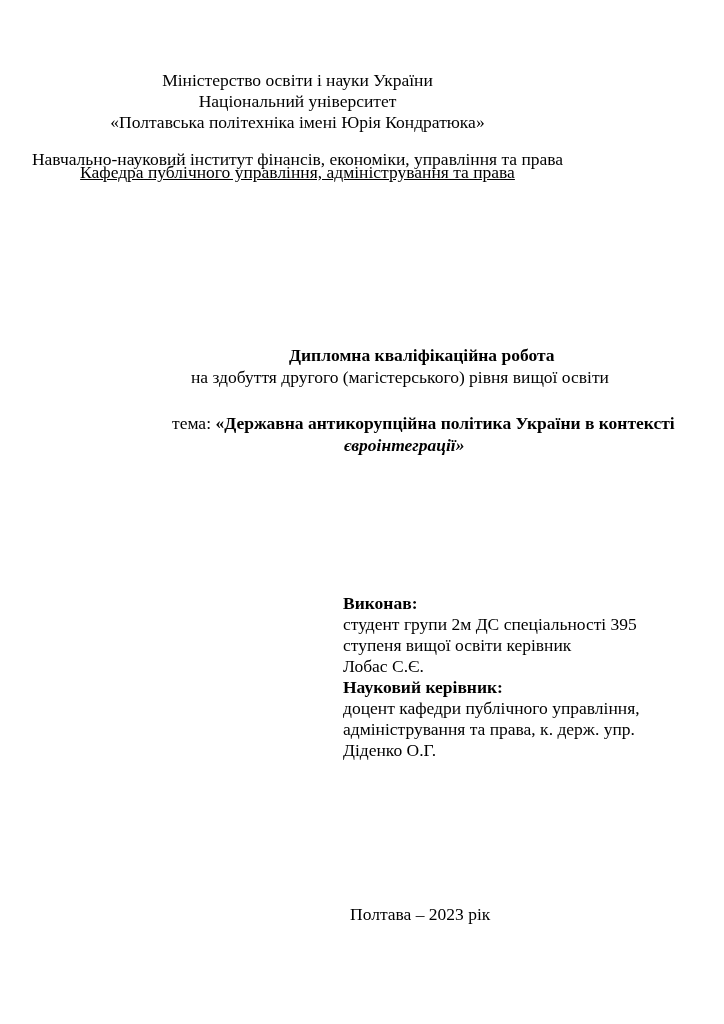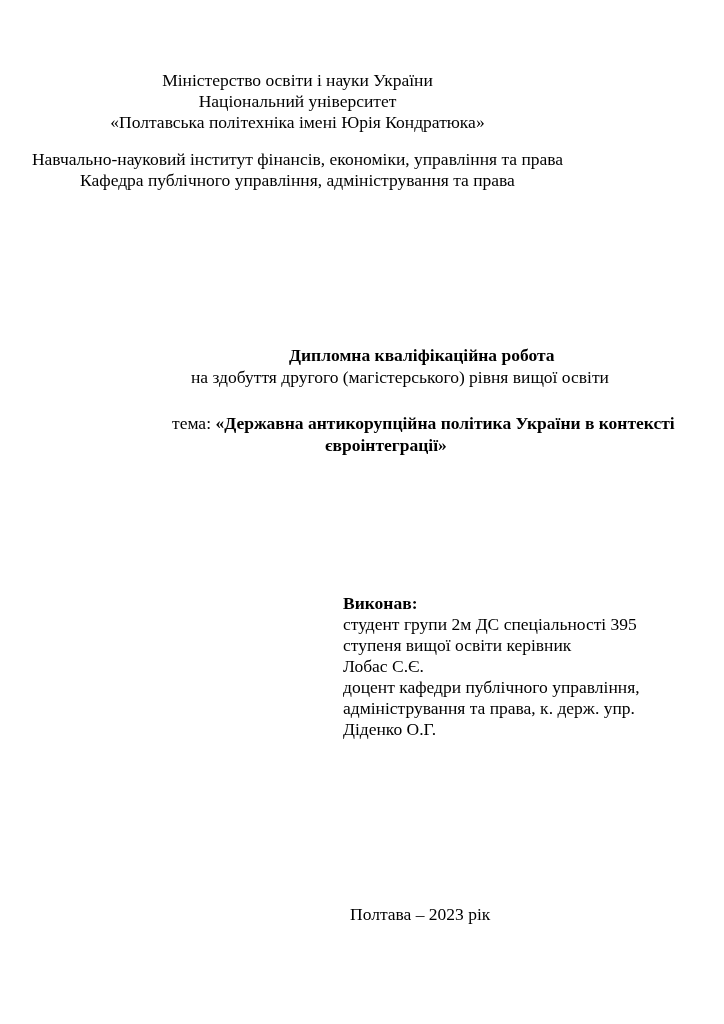--- a/index.html
+++ b/index.html
@@ -37,35 +37,36 @@
 </head>
 <body>
 
 <div>
 
   <div class="line center" style="top:70px;">Міністерство освіти і науки України</div>
   <div class="line center" style="top:91px;">Національний університет</div>
   <div class="line center" style="top:112px;">«Полтавська політехніка імені Юрія Кондратюка»</div>
 
   <div class="line center" style="top:149px;">Навчально-науковий інститут фінансів, економіки, управління та права</div>
-  <div class="line center" style="top:170px;">Кафедра публічного управління, адміністрування та права</div>
+  <div class="line center" style="top:162px;text-decoration:underline;">Кафедра публічного управління, адміністрування та права</div>
 
   <div class="line bold" style="top:345px; left:289px;">Дипломна кваліфікаційна робота</div>
   <div class="line" style="top:367px; left:191px;">на здобуття другого (магістерського) рівня вищої освіти</div>
 
   <div class="line" style="top:413px; left:172px;">
     <span>тема: </span><span class="bold">«Державна антикорупційна політика України в контексті</span>
   </div>
-  <div class="line bold" style="top:435px; left:325px;">євроінтеграції»</div>
+  <div class="line bold" style="top:435px; left:344px;font-style:italic;">євроінтеграції»</div>
 
   <div class="left-block" style="top:593px;">
     <div class="bold">Виконав:</div>
     <div>студент групи 2м ДС спеціальності 395</div>
     <div>ступеня вищої освіти керівник</div>
     <div>Лобас С.Є.</div>
+    <div class="bold">Науковий керівник:</div>
     <div>доцент кафедри публічного управління,</div>
     <div>адміністрування та права, к. держ. упр.</div>
     <div>Діденко О.Г.</div>
   </div>
 
   <div class="line" style="top:904px; left:350px;">Полтава – 2023 рік</div>
 
 </div>
 
 </body></html>

